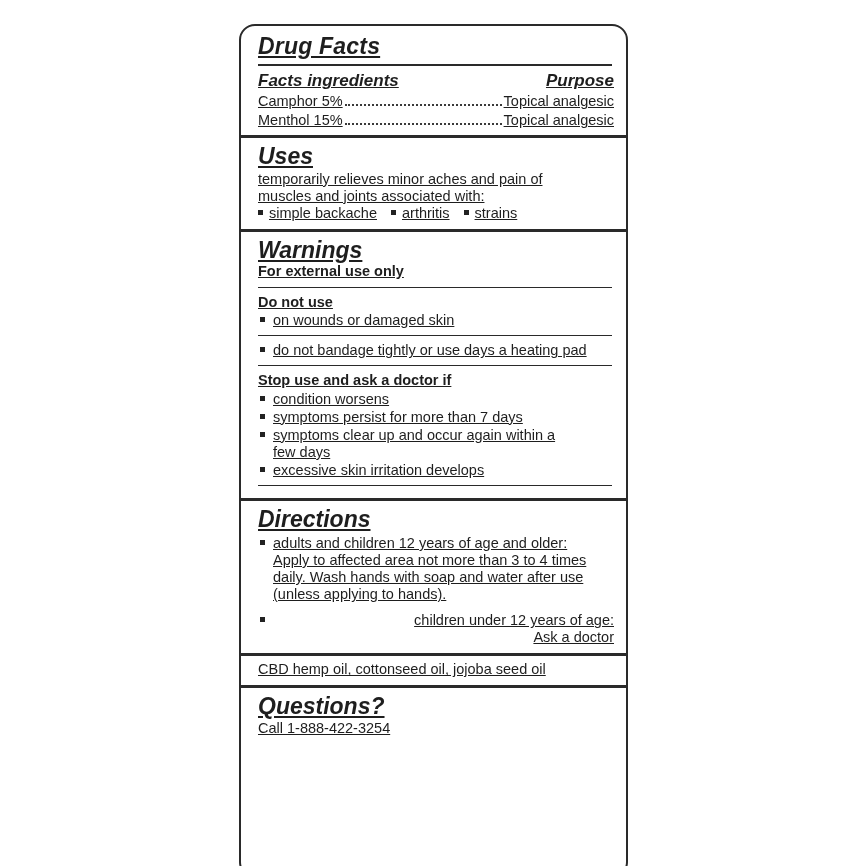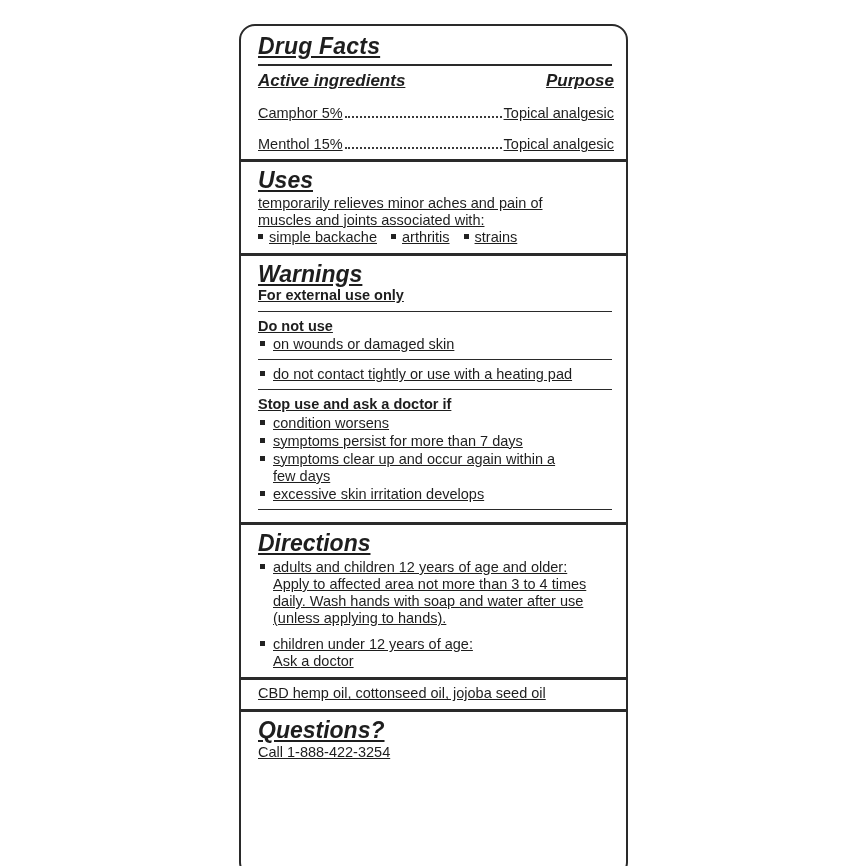--- a/index.html
+++ b/index.html
@@ -52,21 +52,21 @@
     font-size: 17px;
     font-weight: bold;
     font-style: italic;
     line-height: 1.15;
   }
   .ai-row {
     display: flex;
     align-items: baseline;
     font-size: 14.5px;
     line-height: 1.18;
-    margin-top: 14px;
+    margin-top: 2px;
   }
   .leader-dots {
     flex: 1;
     border-bottom: 2px dotted #3a3a3a;
     margin: 0 2px 3px 2px;
     min-width: 30px;
   }
   .sec-heading {
     font-size: 23px;
     font-weight: bold;
@@ -111,34 +111,34 @@
     margin: 6px 2px 6px 0;
   }
   .sub-head {
     font-size: 14.5px;
     font-weight: bold;
     line-height: 1.2;
   }
   .stopuse .bullet-text { max-width: 302px; }
   .preg-block .body-text, .preg-block .sub-head { max-width: 305px; }
   .dir-bullet { margin-top: 1px; }
-  .dir-bullet.gap { margin-top: 9px; }
+  .dir-bullet.gap { margin-top: 9px; text-align: right; }
   .warn-ext { margin-top: -1px; }
 </style>
 </head>
 <body>
 
 <div class="stage">
   <div class="label">
 
     <div class="section">
       <div class="df-title">Drug Facts</div>
       <hr class="title-rule">
       <div class="ai-head-row">
-        <span class="ai-heading">Active ingredients</span>
+        <span class="ai-heading">Facts ingredients</span>
         <span class="purpose-heading">Purpose</span>
       </div>
       <div class="ai-row">
         <span>Camphor 5%</span>
         <span class="leader-dots"></span>
         <span>Topical analgesic</span>
       </div>
       <div class="ai-row">
         <span>Menthol 15%</span>
         <span class="leader-dots"></span>
@@ -177,21 +177,21 @@
           <span class="sq"></span>
           <span class="bullet-text">on wounds or damaged skin</span>
         </div>
       </div>
 
       <hr class="hr-thin">
 
       <div>
         <div class="bullet-line">
           <span class="sq"></span>
-          <span class="bullet-text">do not contact tightly or use with a heating pad</span>
+          <span class="bullet-text">do not bandage tightly or use days a heating pad</span>
         </div>
       </div>
 
       <hr class="hr-thin">
 
       <div class="stopuse">
         <div class="sub-head">Stop use and ask a doctor if</div>
         <div class="bullet-line">
           <span class="sq"></span>
           <span class="bullet-text">condition worsens</span>

